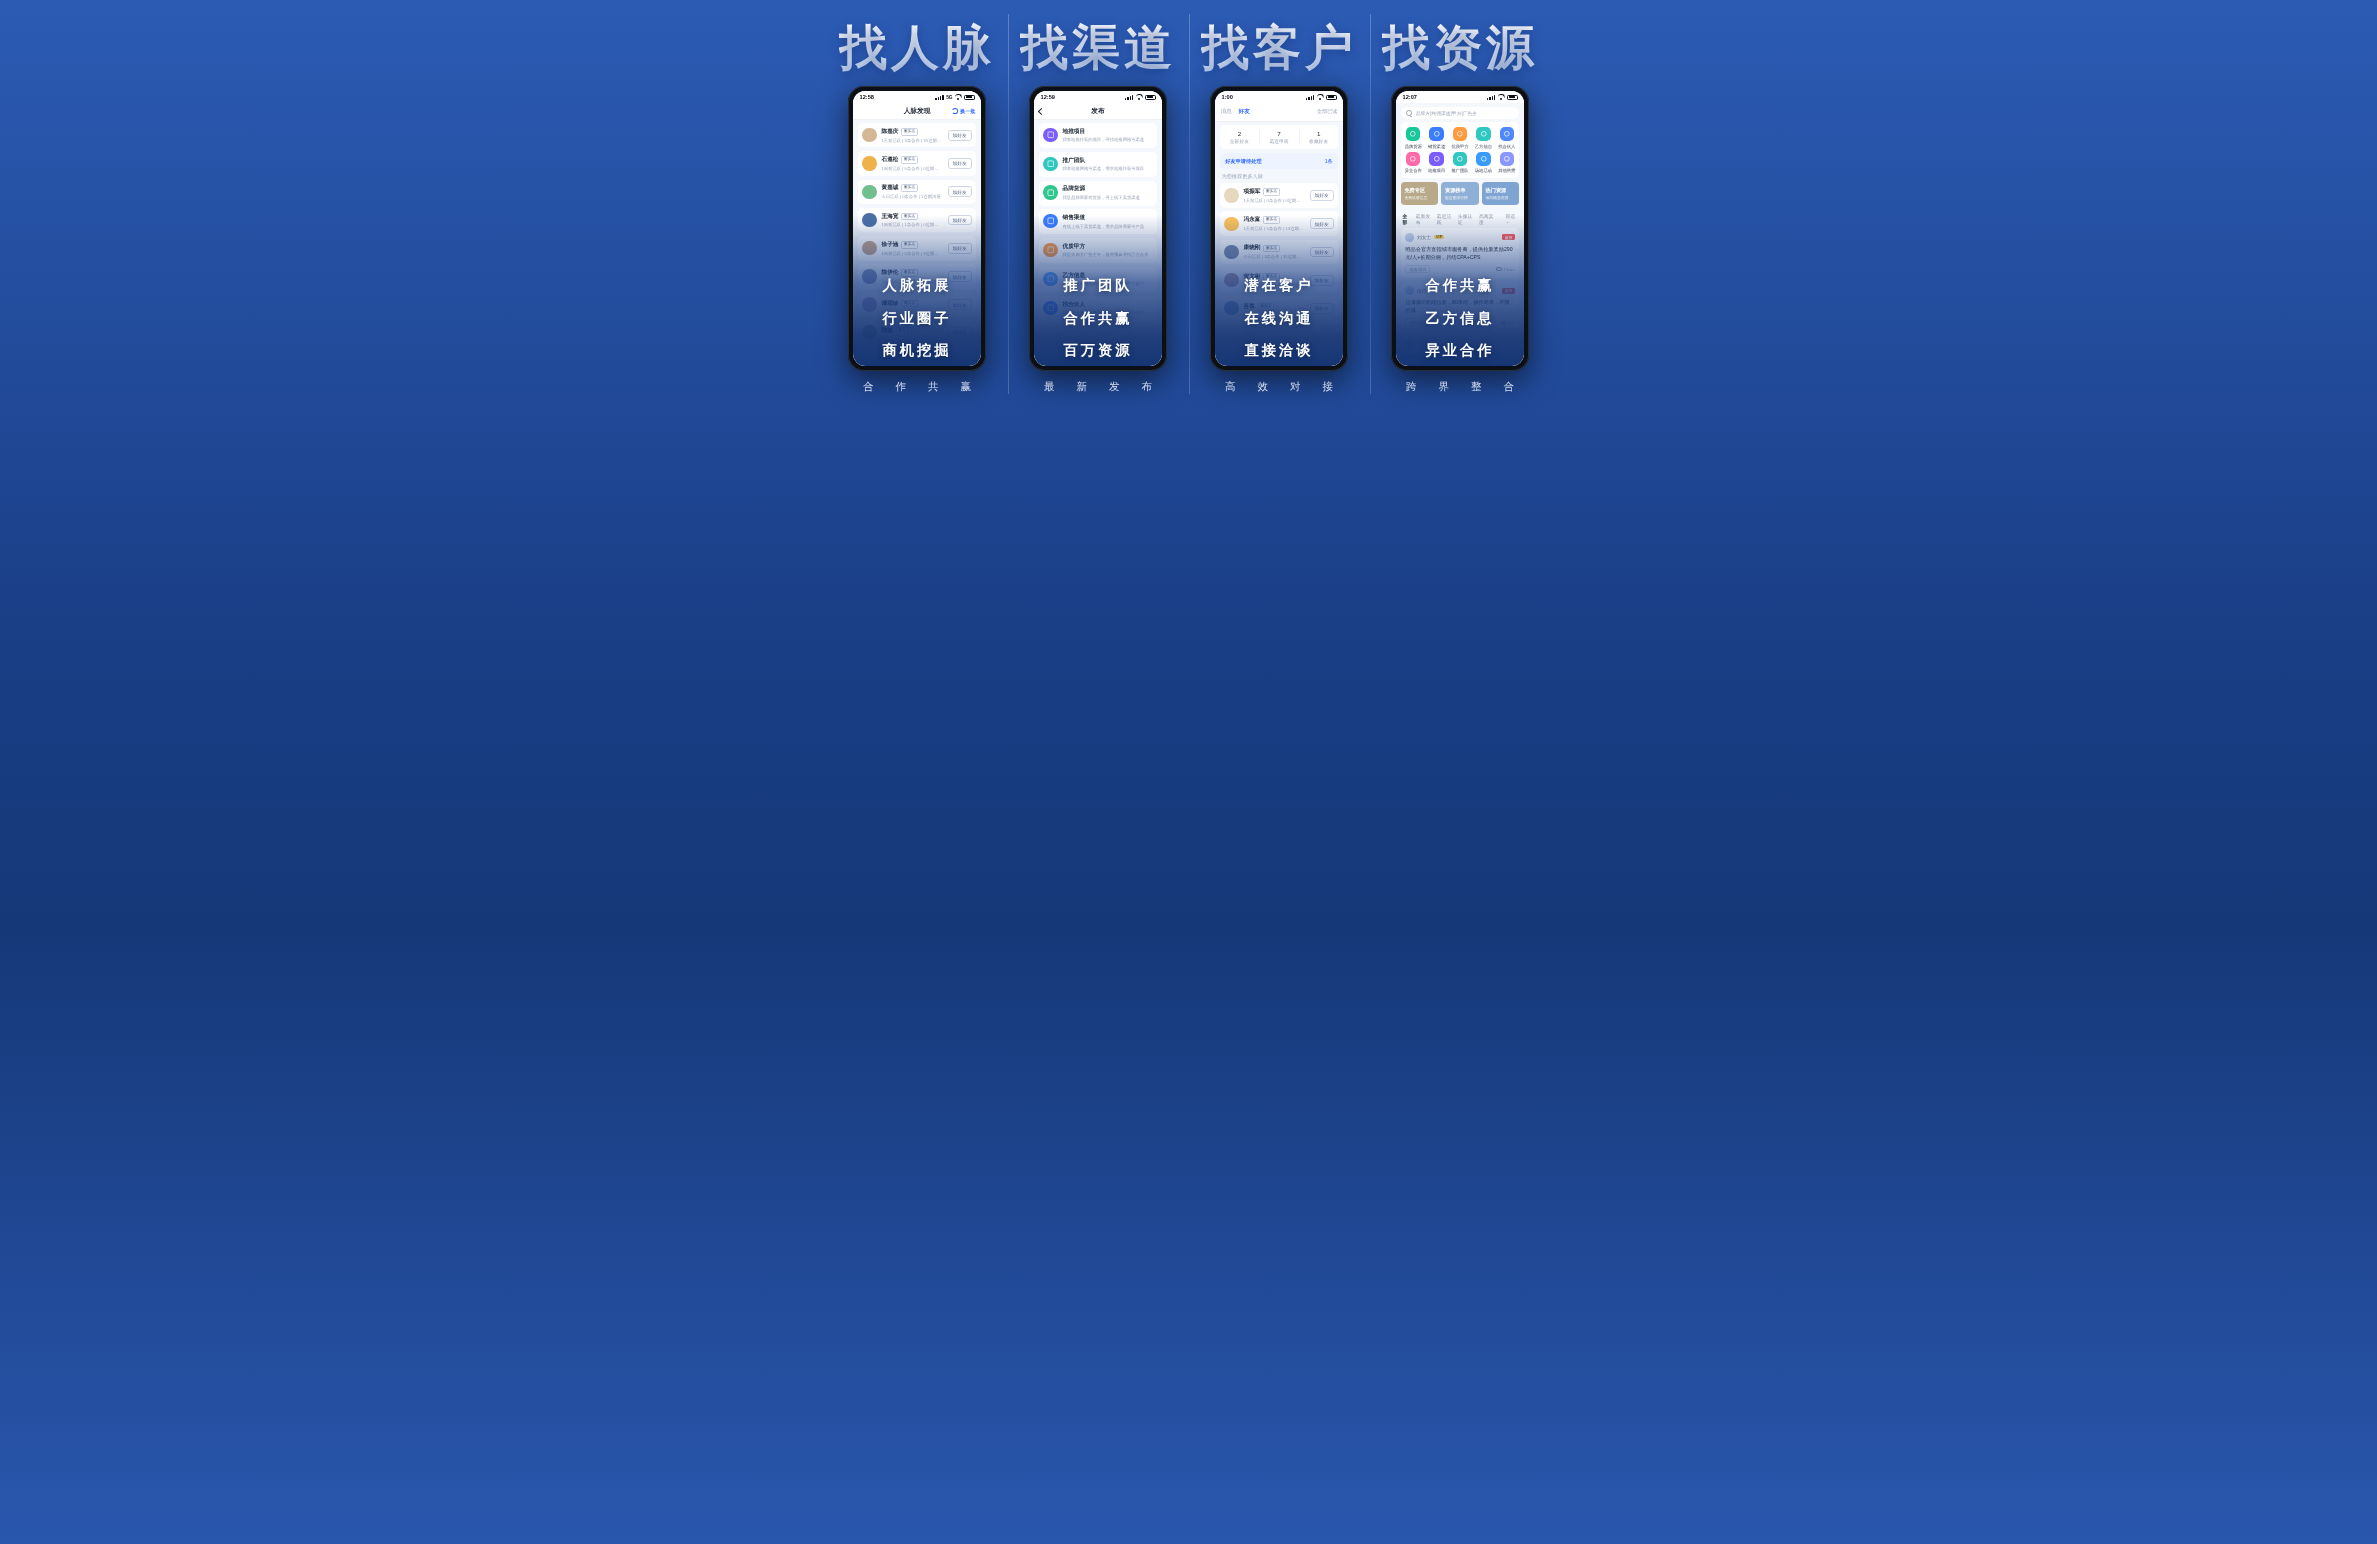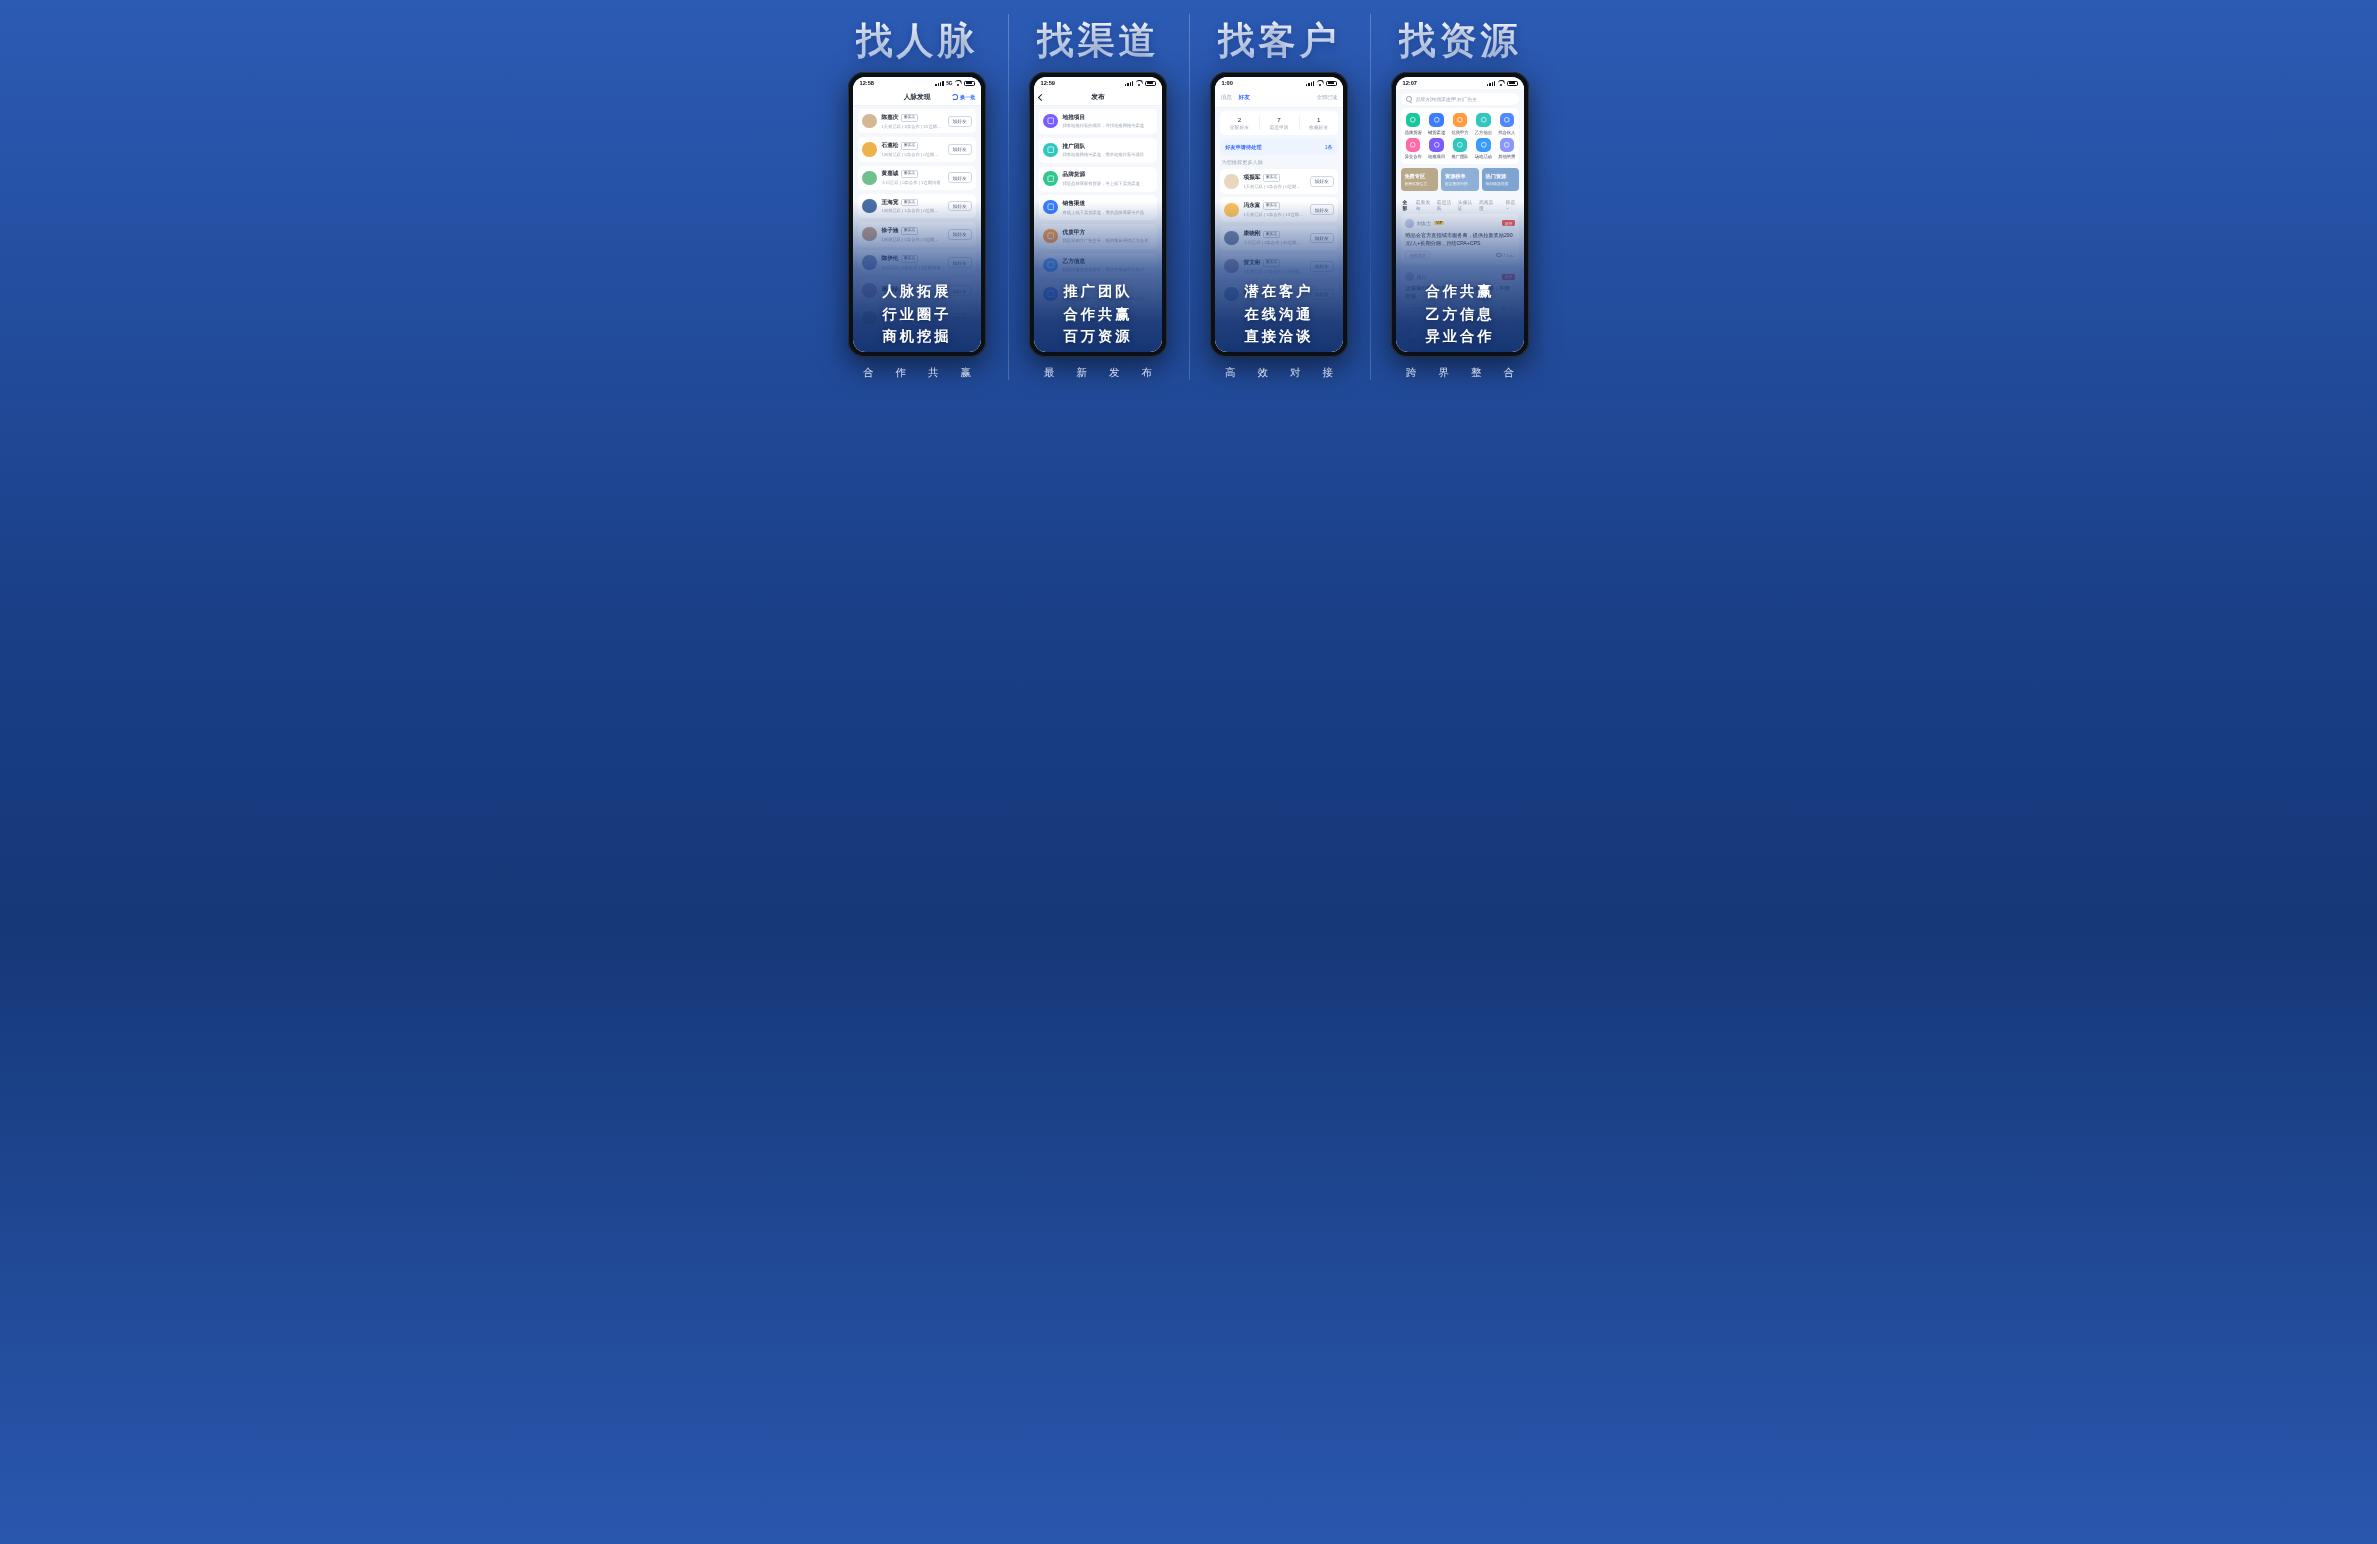--- a/index.html
+++ b/index.html
@@ -35,21 +35,21 @@
   }
   .panel + .panel::before{
     content:"";
     position:absolute;
     left:0;top:0;bottom:0;
     width:1px;
     background:linear-gradient(180deg,rgba(255,255,255,.25),rgba(255,255,255,.05) 60%,rgba(255,255,255,.2));
     filter:blur(0.2px);
   }
   .hero{
-    font-size:37px;
+    font-size:48px;
     font-weight:700;
     letter-spacing:3.8px;
     background:linear-gradient(180deg,#ffffff 0%,#e9f1ff 45%,#bcd1f2 100%);
     -webkit-background-clip:text;
     background-clip:text;
     color:transparent;
     text-shadow:0 2.9px 9.5px rgba(0,30,90,.35);
     margin:1.9px 0 5.7px 0;
     white-space:nowrap;
   }
@@ -192,20 +192,21 @@
     bottom:10.5px;
     display:flex;flex-direction:column;align-items:center;gap:3.8px;
     pointer-events:none;
   }
   .taglines span{
     font-size:14.3px;
     font-weight:600;
     letter-spacing:2.9px;
     color:#fff;
     text-shadow:0 1px 6.7px rgba(0,20,60,.6);
+    margin-top:10px;
   }
 
   .footer-slogan{
     margin-top:9.5px;
     color:#e7eefc;
     font-size:10.5px;
     letter-spacing:22px;
     text-indent:22px;
     white-space:nowrap;
     opacity:.9;

